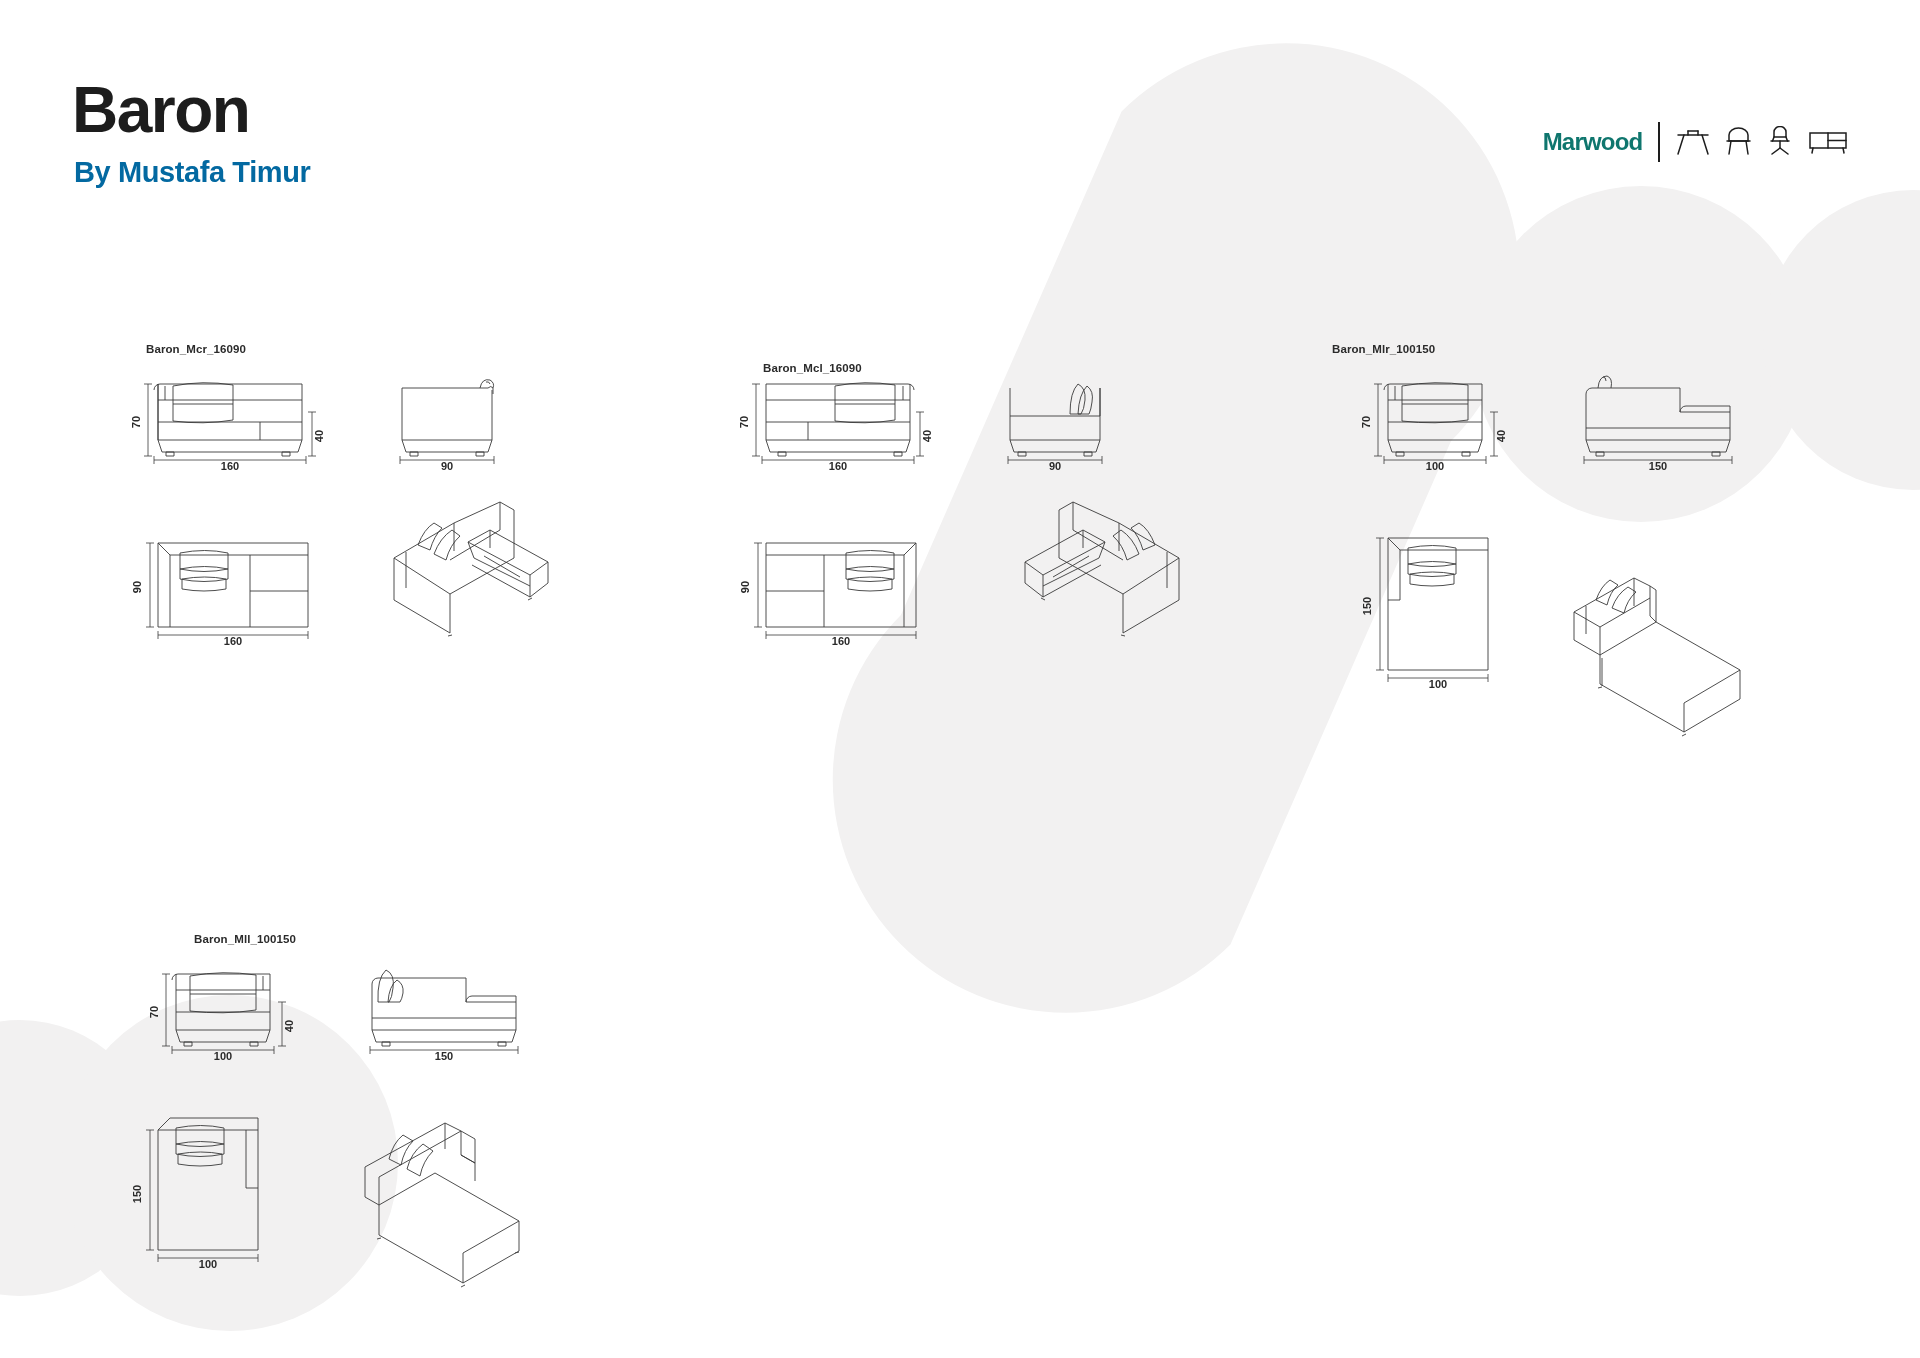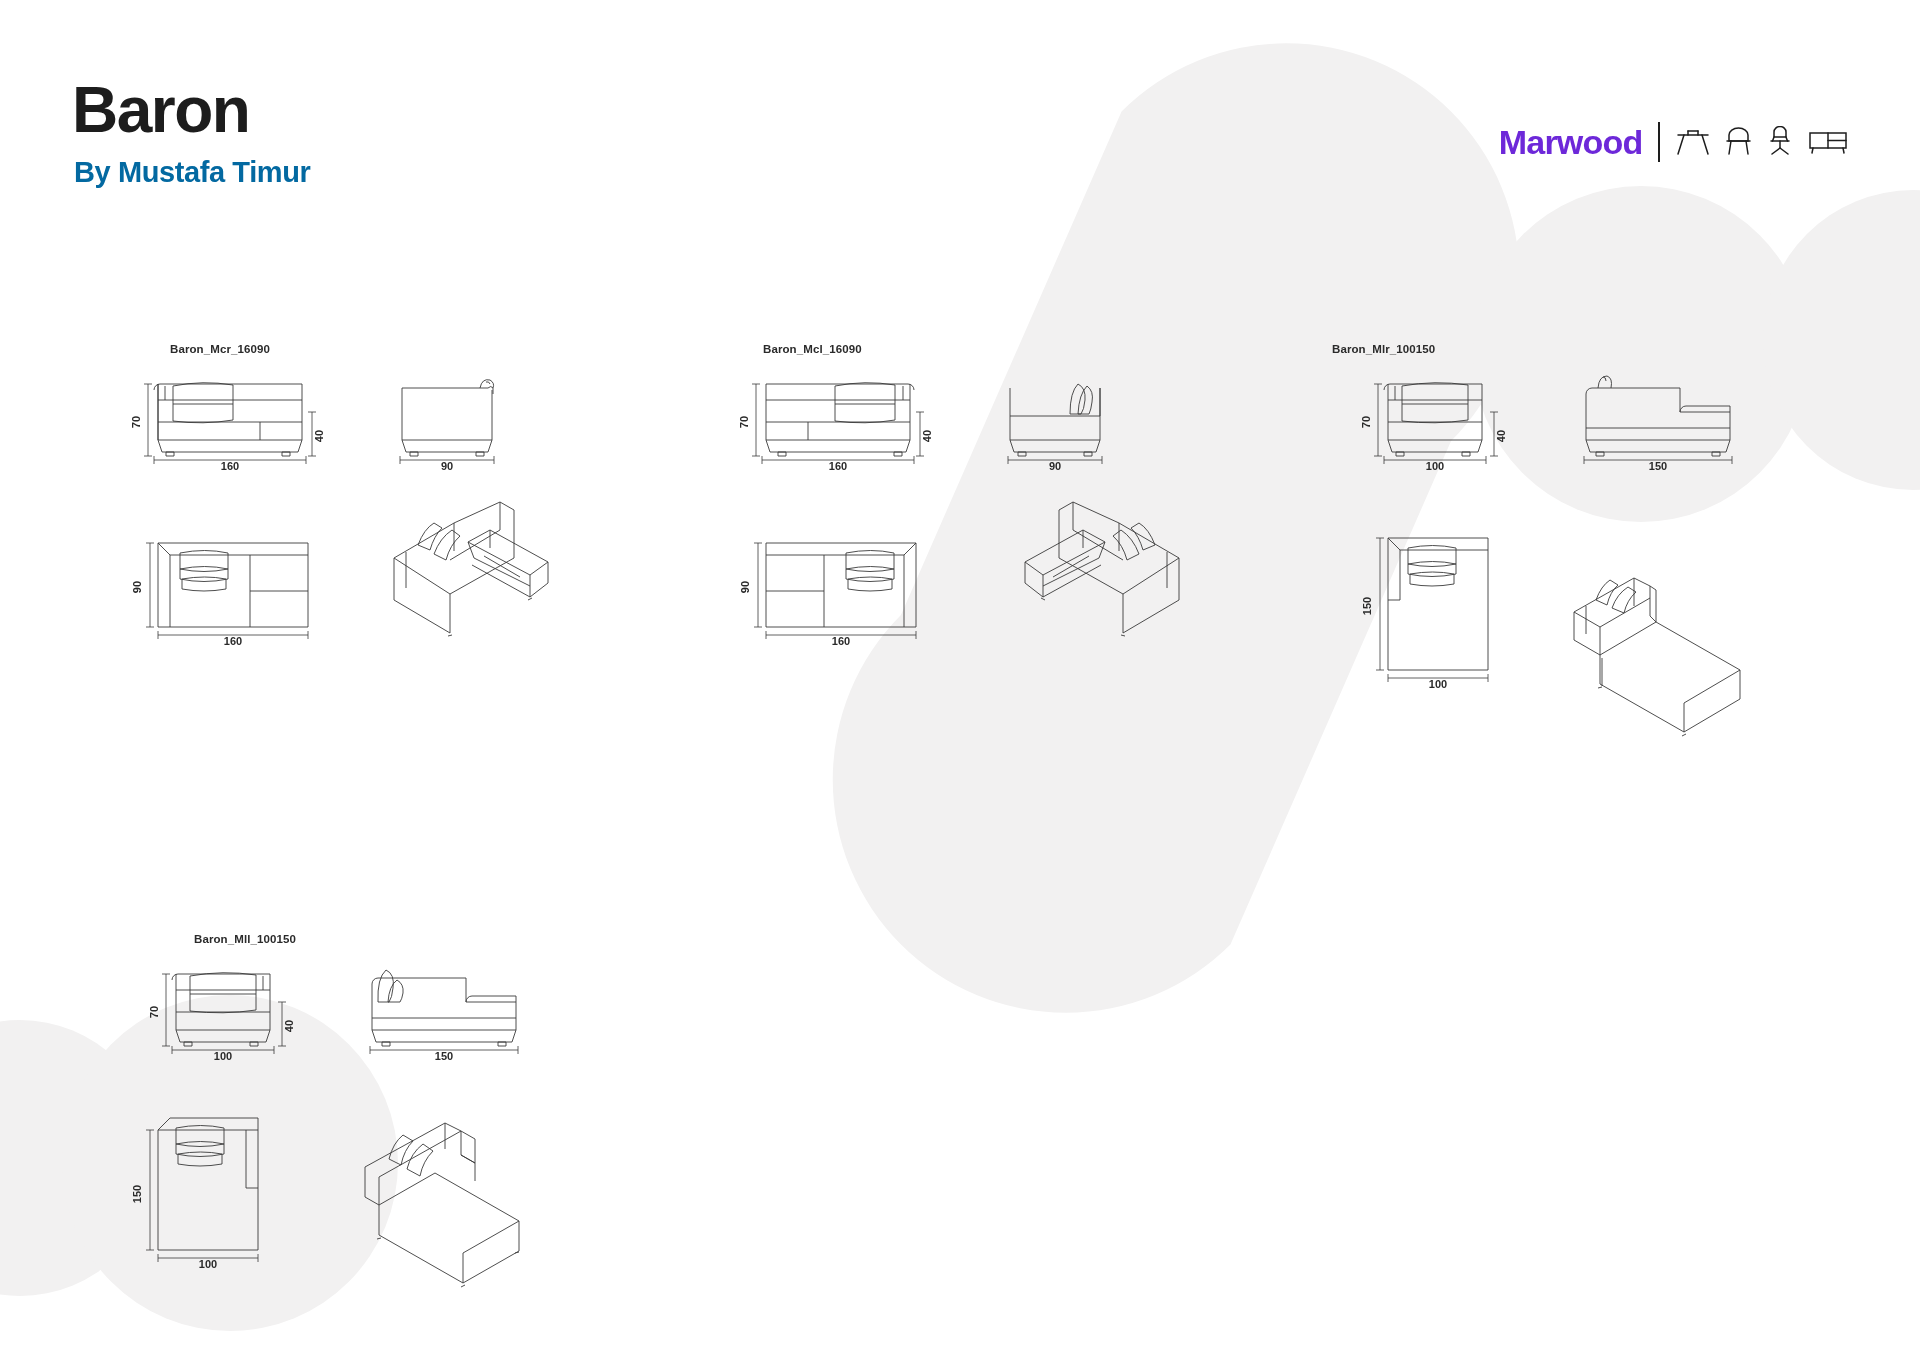--- a/index.html
+++ b/index.html
@@ -51,23 +51,23 @@
   }
 
   .brand {
     position: absolute;
     right: 72px; top: 122px;
     display: flex;
     align-items: center;
     gap: 16px;
   }
   .brand-name {
-    font-size: 34px;
+    font-size: 24px;
     font-weight: bold;
-    color: #6d28d9;
+    color: #0f766e;
     letter-spacing: -0.8px;
     line-height: 1;
   }
   .brand-divider {
     width: 1.6px;
     height: 40px;
     background: #1d1d1d;
   }
   .brand-icons { display: flex; align-items: center; gap: 15px; }
   .brand-icons svg { display: block; }
@@ -157,21 +157,21 @@
           <path d="M5 19 L4 24 M35 19 L36 24"></path>
         </g>
       </svg>
 
     </div>
   </div>
 </div>
 
 <div class="module" style="left:0; top:0;">
 
-  <div class="module-label" style="left:170px; top:343px;">Baron_Mcr_16090</div>
+  <div class="module-label" style="left:146px; top:343px;">Baron_Mcr_16090</div>
 
   <div class="view" style="left:140px; top:360px;">
     <svg width="210" height="110" viewBox="0 0 210 110">
       <g fill="none" stroke="#3a3a3a" stroke-width="0.9" stroke-linejoin="round">
 
         <path d="M18 24 L18 80 L162 80 L162 40 L18 40"></path>
         <path d="M18 80 L22 92 L158 92 L162 80"></path>
         <path d="M14 30 a 6 6 0 0 1 6 -6 L162 24 L162 40"></path>
 
         <path d="M18 24 L18 80 M25 26 L25 40"></path>
@@ -283,21 +283,21 @@
 
         <path d="M70 146 L74 145"></path>
         <path d="M150 110 L154 108"></path>
       </g>
     </svg>
   </div>
 </div>
 
 <div class="module" style="left:0; top:0;">
 
-  <div class="module-label" style="left:763px; top:343px;">Baron_Mcl_16090</div>
+  <div class="module-label" style="left:763px; top:362px;">Baron_Mcl_16090</div>
 
   <div class="view" style="left:748px; top:360px;">
     <svg width="210" height="110" viewBox="0 0 210 110">
       <g fill="none" stroke="#3a3a3a" stroke-width="0.9" stroke-linejoin="round">
         <path d="M162 24 L162 80 L18 80 L18 40 L162 40"></path>
         <path d="M162 80 L158 92 L22 92 L18 80"></path>
         <path d="M166 30 a 6 6 0 0 0 -6 -6 L18 24 L18 40"></path>
         <line x1="18" y1="62" x2="162" y2="62"></line>
         <line x1="60" y1="62" x2="60" y2="80"></line>
         <line x1="155" y1="26" x2="155" y2="40"></line>

